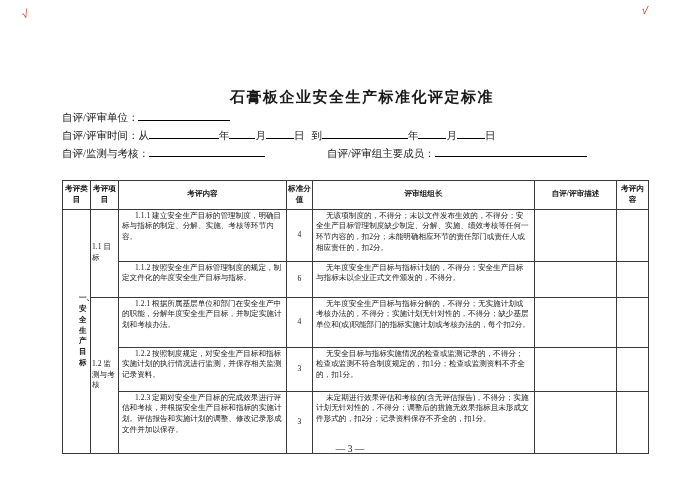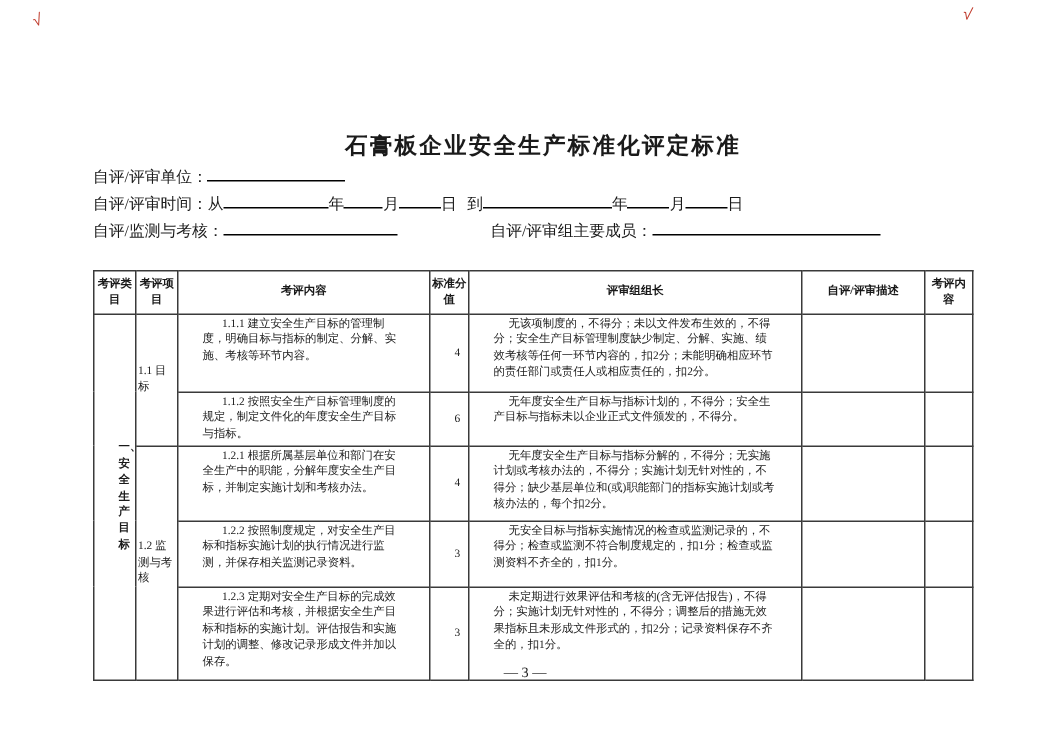--- a/index.html
+++ b/index.html
@@ -43,21 +43,21 @@
   .eval-table {
     position: absolute; top: 180px; left: 62px;
     width: 586px;
     border-collapse: collapse;
     table-layout: fixed;
     font-size: 7.6px;
     line-height: 1.42;
   }
   .eval-table th, .eval-table td {
     border: 1px solid #3a3a3a;
-    padding: 1px 16px;
+    padding: 1px 3px;
     overflow: hidden;
   }
   .eval-table th {
     font-weight: bold;
     text-align: center;
     vertical-align: middle;
     padding: 3px 1px;
     height: 24px;
   }
   td.cat {

